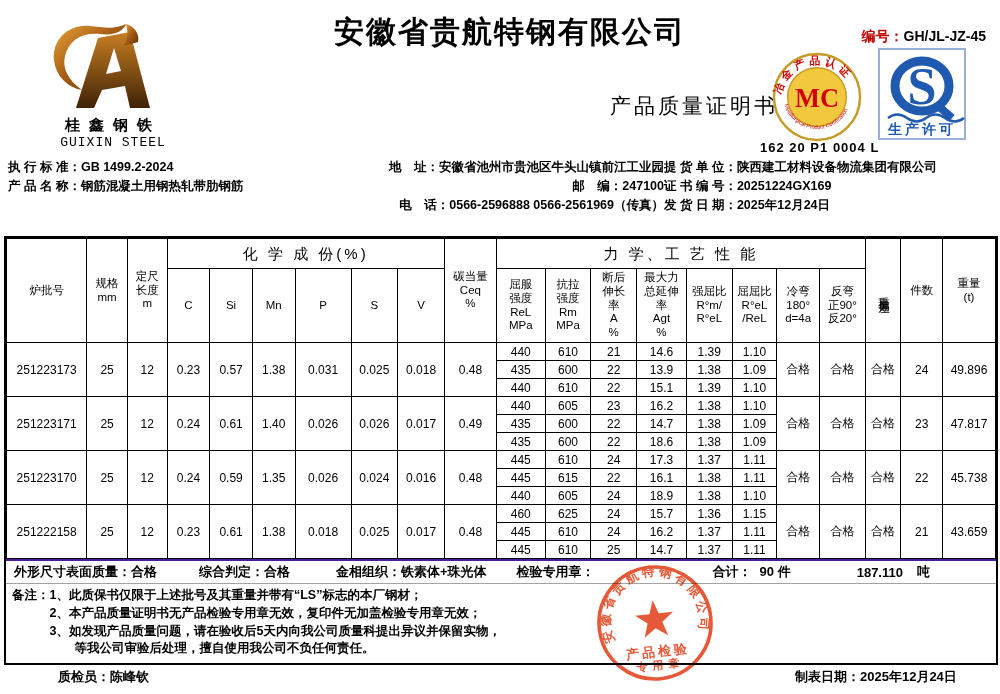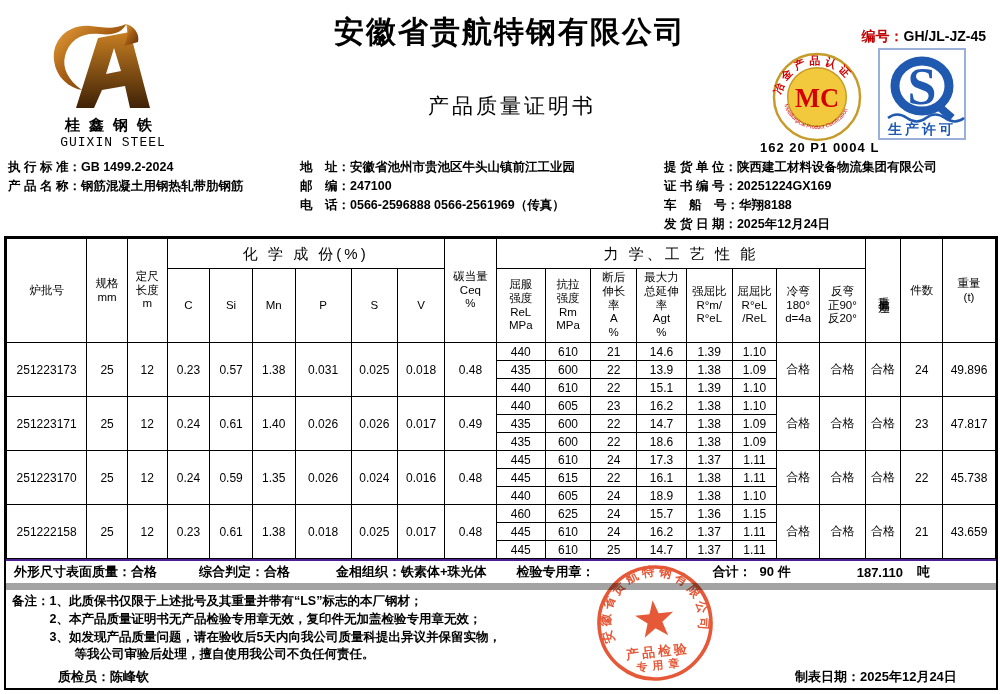--- a/index.html
+++ b/index.html
@@ -3,48 +3,48 @@
 <meta charset="utf-8">
 <style>
   html,body{margin:0;padding:0;background:#fff;}
   body{width:1000px;height:694px;position:relative;font-family:"Liberation Sans","DejaVu Sans",sans-serif;color:#000;overflow:hidden;}
   
   .hdr{position:absolute;left:0;top:0;width:1000px;height:156px;}
   .logo{position:absolute;left:38px;top:18px;width:150px;text-align:center;}
   .logo-cn{font-size:15px;font-weight:bold;letter-spacing:9px;white-space:nowrap;margin-top:-2px;font-family:Liberation Mono, monospace;}
   .logo-en{font-size:13px;font-family:"Liberation Mono","DejaVu Sans Mono",monospace;letter-spacing:1px;white-space:nowrap;}
   .title{position:absolute;left:250px;top:12px;width:520px;text-align:center;font-family:"Liberation Serif","DejaVu Serif",serif;font-size:30px;font-weight:bold;letter-spacing:2px;}
-  .subtitle{position:absolute;left:252px;top:92px;width:520px;text-align:center;font-family:"Liberation Serif","DejaVu Serif",serif;font-size:21px;letter-spacing:3px;}
+  .subtitle{position:absolute;left:258px;top:92px;width:520px;text-align:right;font-family:"Liberation Serif","DejaVu Serif",serif;font-size:21px;letter-spacing:3px;}
   .doc-no{position:absolute;right:14px;top:28px;font-size:14px;font-weight:bold;white-space:nowrap;}
   .doc-no .lbl{color:#c00000;}
   .mc-badge{position:absolute;left:772px;top:52px;}
   .mc-code{position:absolute;left:760px;top:140px;font-size:13px;font-weight:bold;letter-spacing:1px;white-space:nowrap;}
   .qs-badge{position:absolute;left:878px;top:48px;}
   
   .info{position:absolute;left:8px;top:158px;width:986px;height:76px;display:flex;font-size:12.5px;font-weight:bold;line-height:19px;}
   .info .col{white-space:nowrap;}
   .info .c1{width:292px;}
-  .info .c2{width:364px;}
+  .info .c2{width:364px;text-align:right;}
   .info .c3{width:330px;}
   .info .lbl{display:inline-block;}
   
   .box{position:absolute;left:4px;top:236px;width:990px;border:2px solid #000;}
   table.cert{border-collapse:collapse;table-layout:fixed;width:990px;font-size:12px;}
   table.cert th,table.cert td{border:1px solid #000;text-align:center;padding:0;white-space:pre-line;font-weight:normal;overflow:hidden;}
   table.cert thead tr.r1{height:30px;}
   table.cert thead tr.r2{height:74px;}
   table.cert thead th{font-size:11.5px;line-height:1.2;}
   table.cert thead th.band{font-size:15px;letter-spacing:3px;}
   table.cert tbody tr{height:18px;}
   th.vert{writing-mode:vertical-rl;text-orientation:upright;letter-spacing:2px;}
   
   .summary{display:flex;align-items:center;height:22px;border-top:2px solid #4c1d95;font-size:13px;font-weight:bold;white-space:nowrap;}
   .summary span{display:inline-block;}
   
-  .remarks{border-top:7px solid #a3a3a3;height:105px;font-size:12.5px;font-weight:bold;line-height:1.42;padding:3px 6px 0 6px;box-sizing:border-box;}
+  .remarks{border-top:1px solid #a3a3a3;height:80px;font-size:12.5px;font-weight:bold;line-height:1.42;padding:3px 6px 0 6px;box-sizing:border-box;}
   .remarks .row{display:flex;}
   .remarks .lines div{white-space:pre-wrap;}
   
   .stamp{position:absolute;left:592px;top:560px;width:126px;height:126px;opacity:.88;mix-blend-mode:multiply;pointer-events:none;}
   
   .footer{position:absolute;left:0;top:668px;width:1000px;font-size:13px;font-weight:bold;white-space:nowrap;}
   .footer .f1{position:absolute;left:58px;}
   .footer .f2{position:absolute;left:518px;margin-top:28px;}
   .footer .f3{position:absolute;left:795px;}
 </style>
@@ -114,21 +114,20 @@
     <div><span class="lbl">产 品 名 称：</span><span>钢筋混凝土用钢热轧带肋钢筋</span></div>
   </div>
   <div class="col c2">
     <div><span class="lbl">地　址：</span><span>安徽省池州市贵池区牛头山镇前江工业园</span></div>
     <div><span class="lbl">邮　编：</span><span>247100</span></div>
     <div><span class="lbl">电　话：</span><span>0566-2596888  0566-2561969（传真）</span></div>
   </div>
   <div class="col c3">
     <div><span class="lbl">提 货 单 位：</span><span>陕西建工材料设备物流集团有限公司</span></div>
     <div><span class="lbl">证 书 编 号：</span><span>20251224GX169</span></div>
-    <div><span class="lbl">车　船　号：</span><span>华翔8188</span></div>
     <div><span class="lbl">发 货 日 期：</span><span>2025年12月24日</span></div>
   </div>
 </div>
 
 <div class="box">
   <table class="cert">
     <colgroup>
       <col style="width:79px">
         <col style="width:40px">
         <col style="width:39px">

